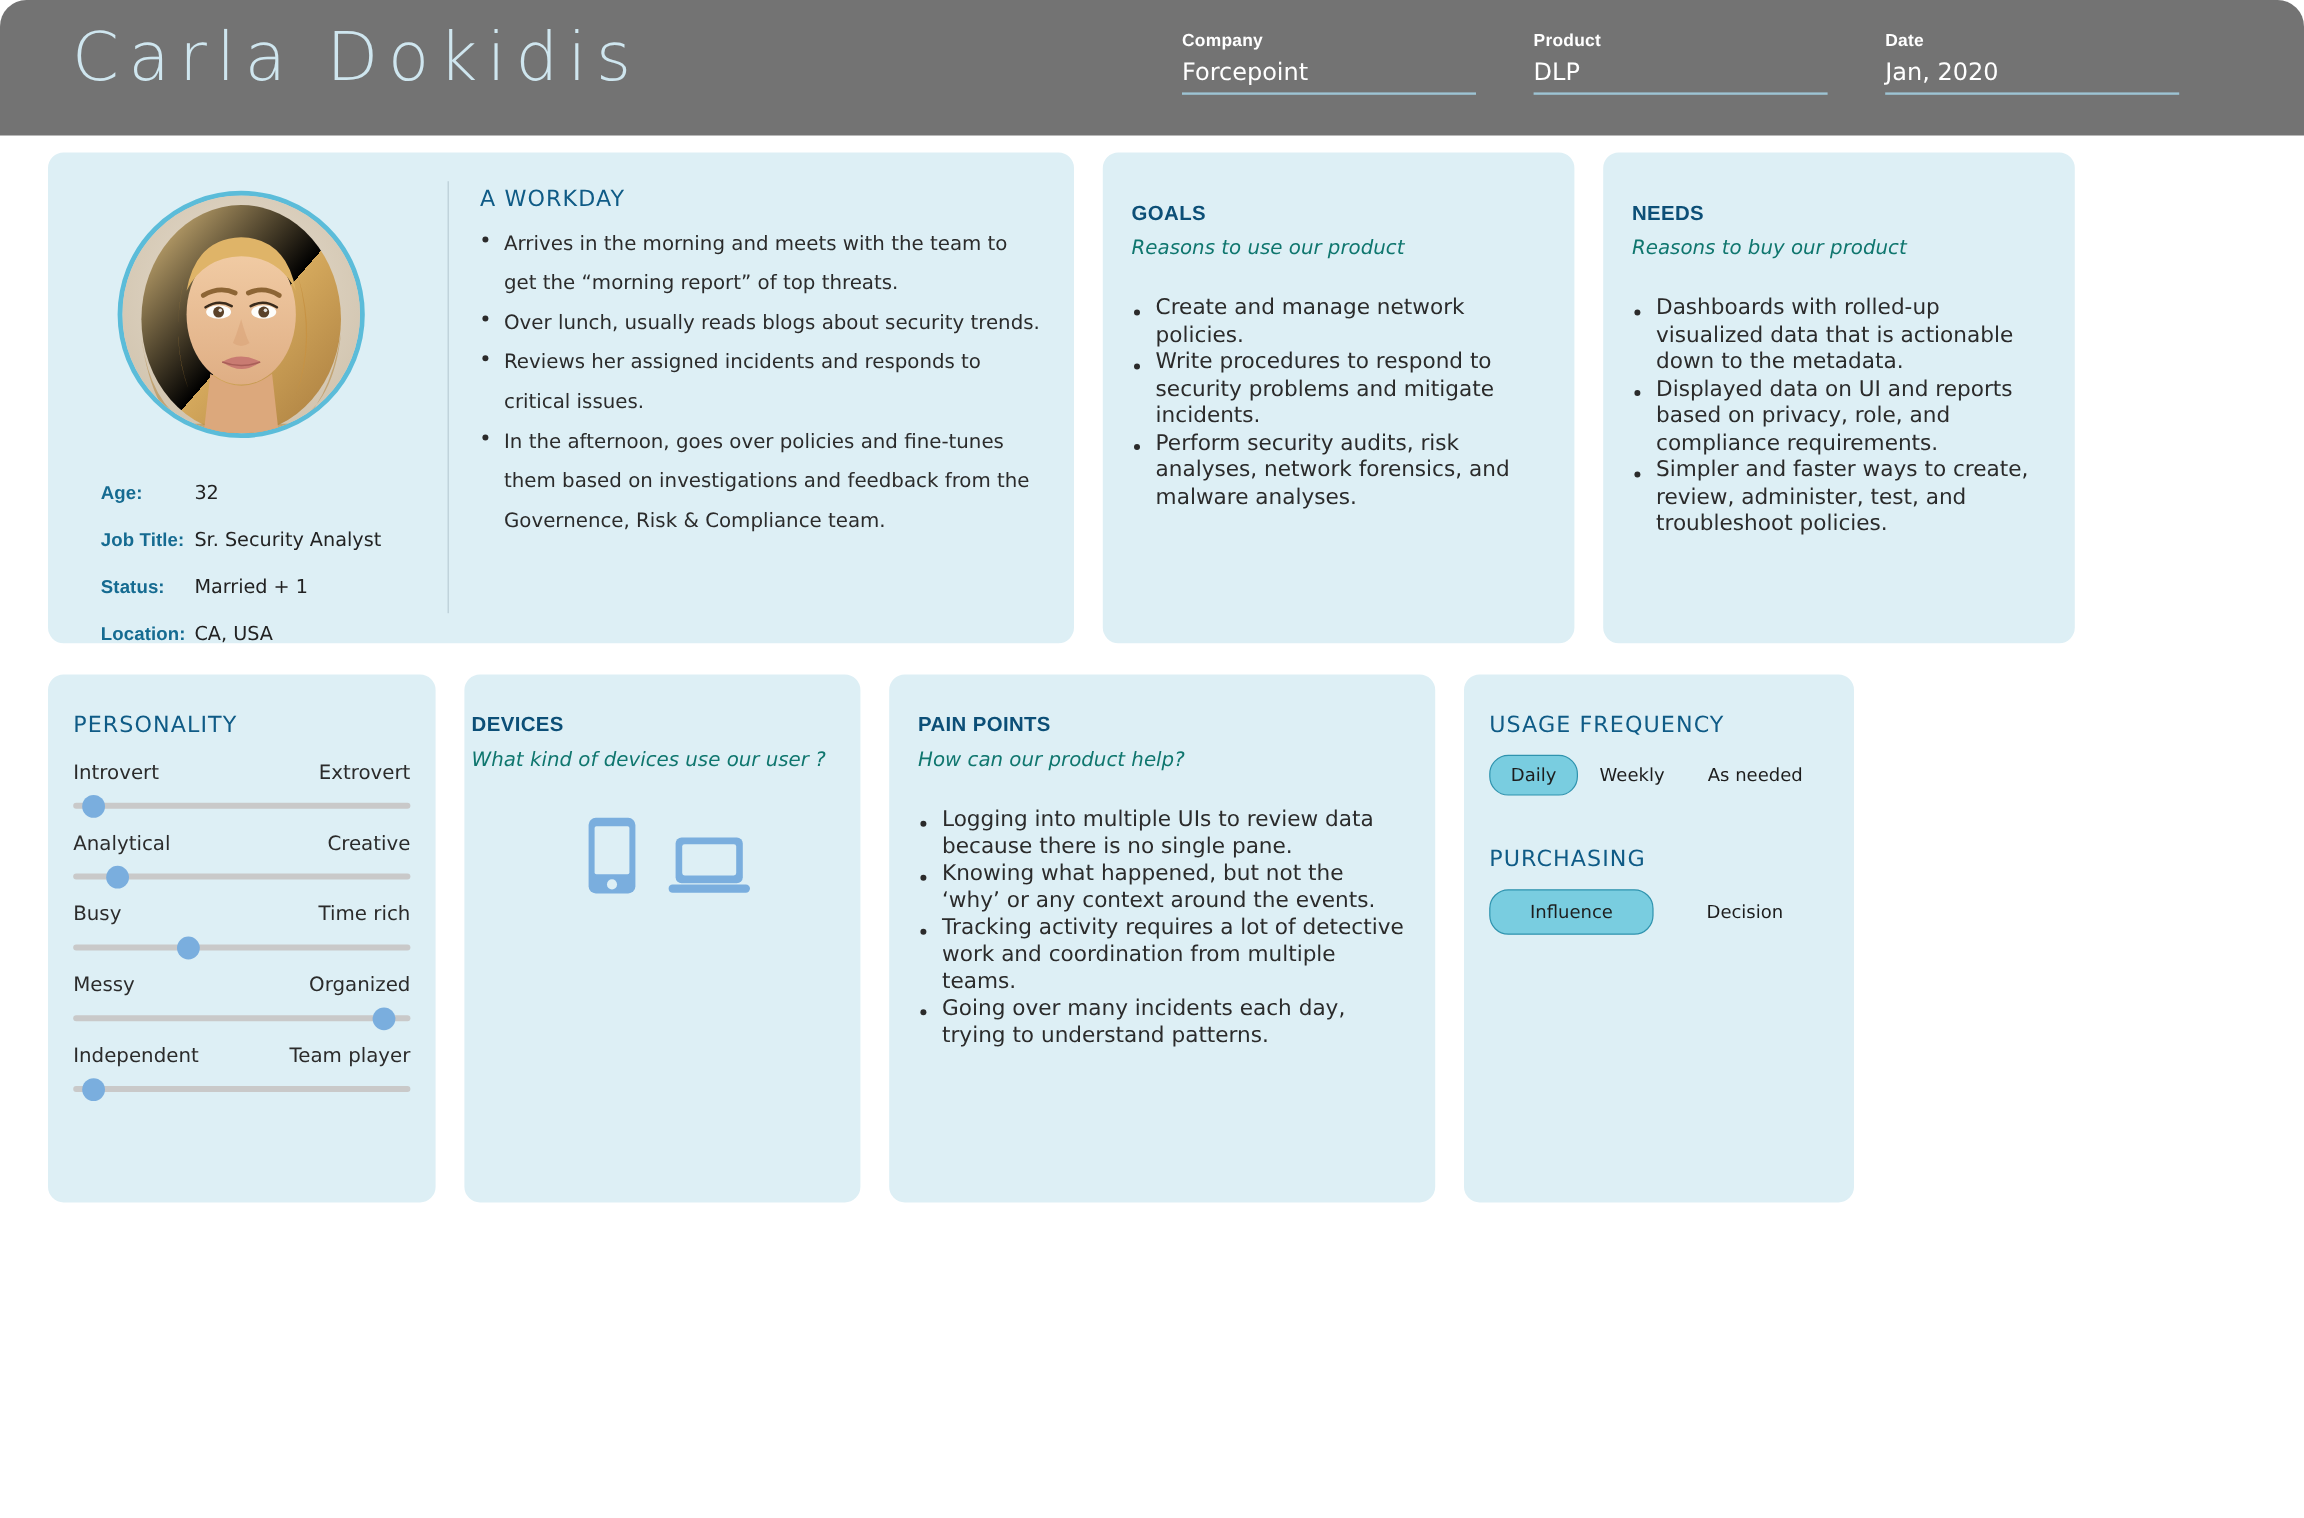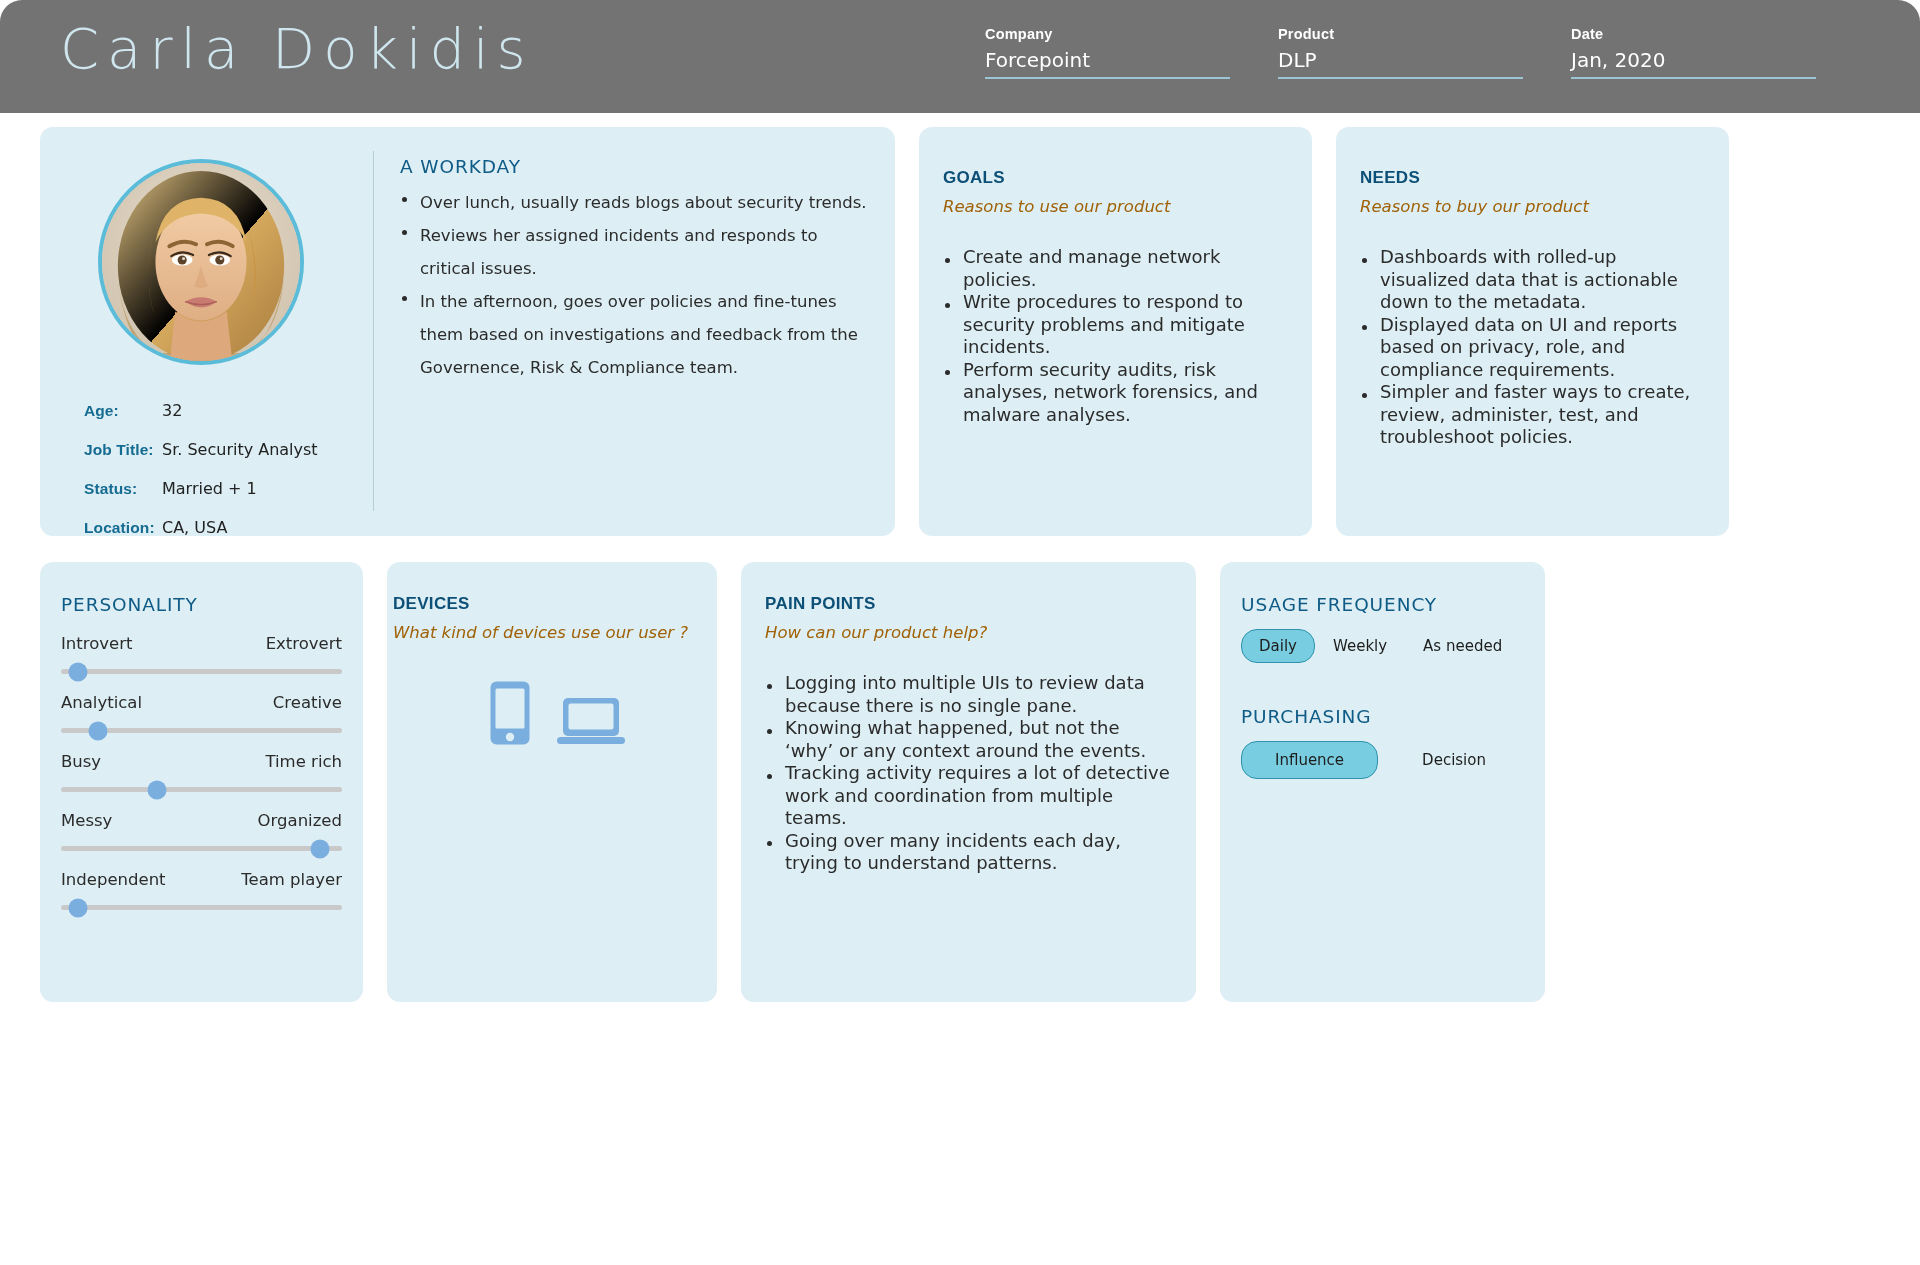--- a/index.html
+++ b/index.html
@@ -79,21 +79,21 @@
 
   
   .sec-title {
     font-size: 18.5px; font-weight: 400; color: #0f5b86;
     letter-spacing: .9px; margin-bottom: 9px;
     font-family: "DejaVu Sans", sans-serif;
   }
   .sec-title.b { font-weight: bold; letter-spacing: .3px; font-size: 17px; color: #0c4f77;
     font-family: "Liberation Sans", sans-serif; }
   .sec-sub {
-    font-size: 16.5px; font-style: italic; color: #a16207;
+    font-size: 16.5px; font-style: italic; color: #0f766e;
     margin-bottom: 30px; font-family: "DejaVu Sans", sans-serif;
   }
 
   ul.blist { list-style: none; }
   ul.blist li {
     position: relative; padding-left: 20px; color: #2b2b2b;
     font-family: "DejaVu Sans", sans-serif;
   }
   ul.blist li::before {
     content: ""; position: absolute; left: 2px; top: .66em;
@@ -241,20 +241,21 @@
             <span class="fact-key">Location:</span>
             <span class="fact-val">CA, USA</span>
           </div>
         </div>
       </div>
 
       <div class="profile-right">
         <div class="divider-v"></div>
         <div class="sec-title">A WORKDAY</div>
         <ul class="blist workday-list">
+          <li>Arrives in the morning and meets with the team to get the “morning report” of top threats.</li>
           <li>Over lunch, usually reads blogs about security trends.</li>
           <li>Reviews her assigned incidents and responds to critical issues.</li>
           <li>In the afternoon, goes over policies and fine-tunes them based on investigations and feedback from the Governence, Risk &amp; Compliance team.</li>
         </ul>
       </div>
     </div>
 
     <div class="card card-goals">
       <div class="sec-title b">GOALS</div>
       <div class="sec-sub">Reasons to use our product</div>

